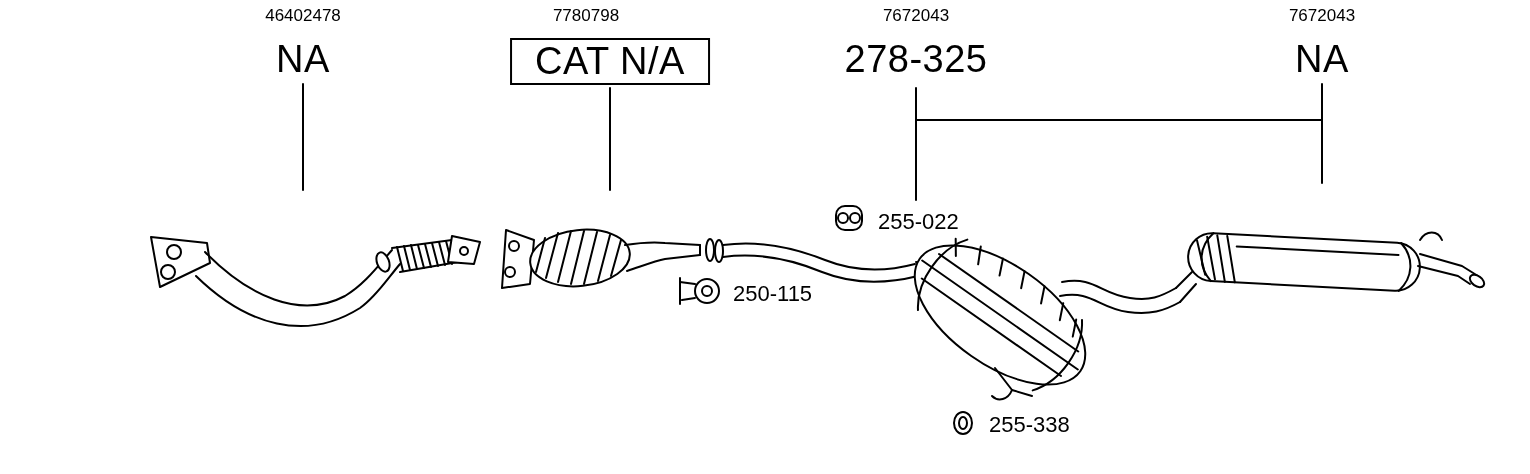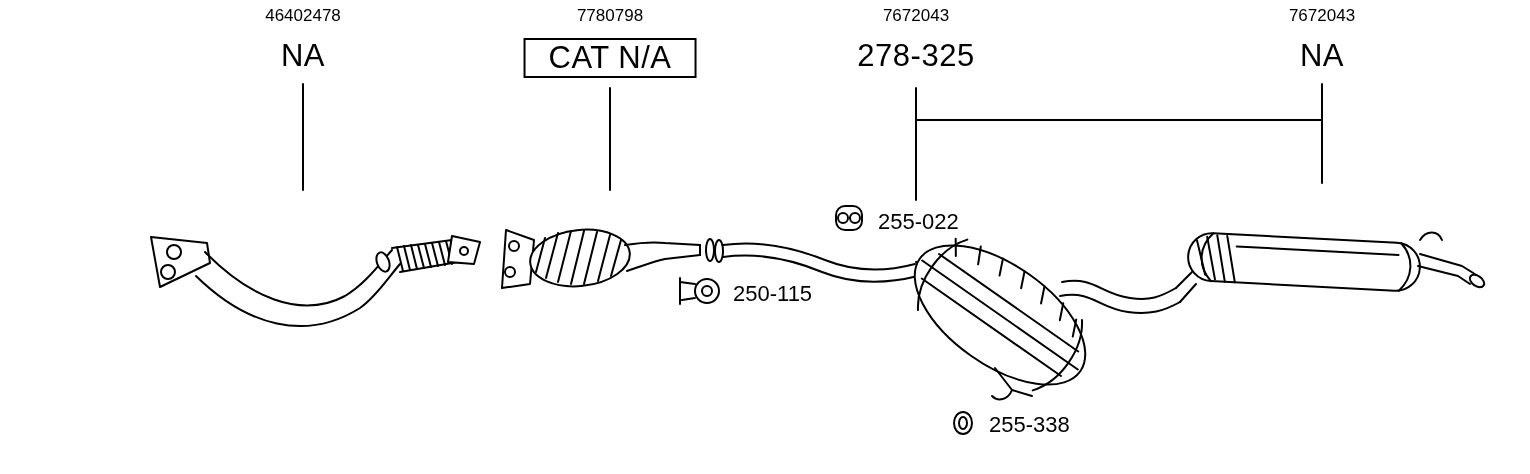--- a/index.html
+++ b/index.html
@@ -7,21 +7,21 @@
     position:relative;
     width:1530px;height:474px;
     background:#ffffff;
     font-family:"Liberation Sans", sans-serif;
     color:#000;
     overflow:hidden;
   }
   .stage svg{position:absolute;left:0;top:0;}
   .lbl{position:absolute;white-space:nowrap;}
   .pn{font-size:17px;transform:translateX(-50%);top:6px;}
-  .big{font-size:31px;transform:translateX(-50%);top:38px;letter-spacing:0.5px;}
+  .big{font-size:38px;transform:translateX(-50%);top:38px;letter-spacing:0.5px;}
   .boxed{border:2px solid #000;padding:0 23px;}
   .comp{font-size:22px;}
   .sys{font-size:27px;border:2px solid #000;padding:1px 9px;left:7px;top:430px;}
 </style>
 </head>
 <body>
 
 <div class="stage">
 
   <svg width="1530" height="474" viewBox="0 0 1530 474">
@@ -147,21 +147,21 @@
         <path d="M1418,266 L1458,276 L1470,284"></path>
         <ellipse cx="1477" cy="281" rx="8" ry="5" transform="rotate(35 1477 281)" fill="#fff"></ellipse>
       </g>
 
     </g>
   </svg>
 
   <div class="lbl pn" style="left:303px;">46402478</div>
   <div class="lbl big" style="left:303px;">NA</div>
 
-  <div class="lbl pn" style="left:610px;text-align:right;">7780798</div>
+  <div class="lbl pn" style="left:586px;text-align:right;">7780798</div>
   <div class="lbl big boxed" style="left:610px;">CAT N/A</div>
 
   <div class="lbl pn" style="left:916px;">7672043</div>
   <div class="lbl big" style="left:916px;">278-325</div>
 
   <div class="lbl pn" style="left:1322px;">7672043</div>
   <div class="lbl big" style="left:1322px;">NA</div>
 
   <div class="lbl comp" style="left:878px;top:209px;">255-022</div>
   <div class="lbl comp" style="left:733px;top:281px;">250-115</div>

